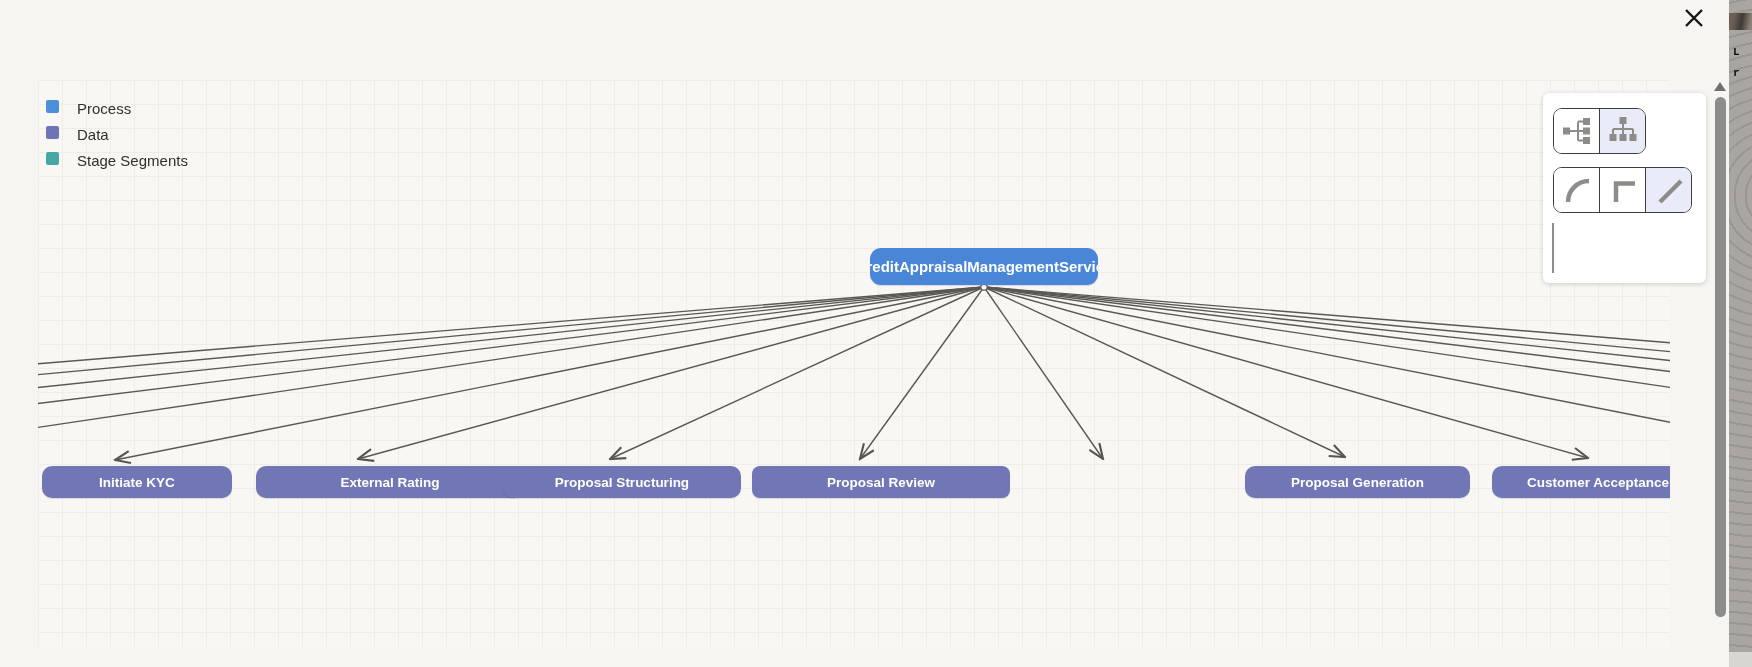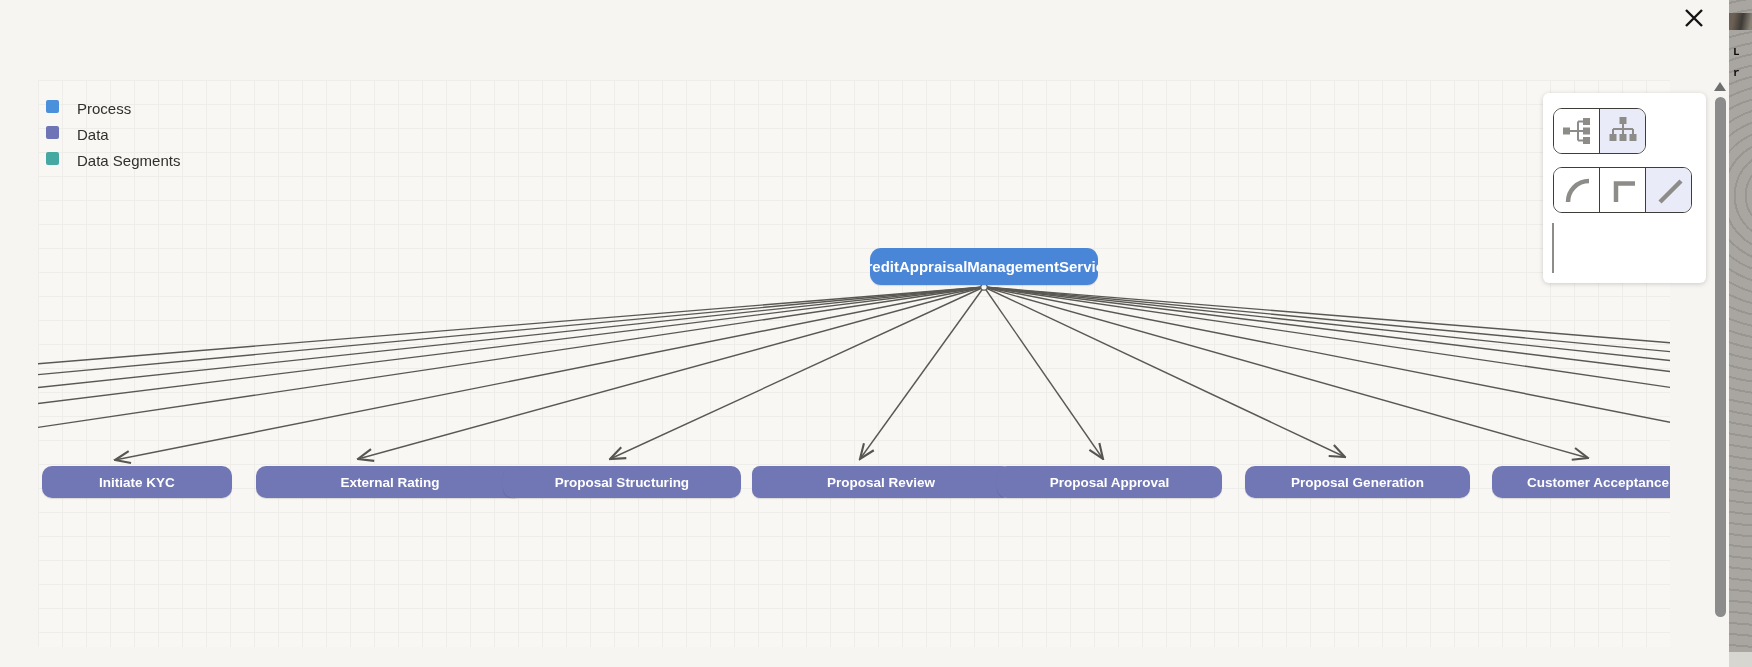--- a/index.html
+++ b/index.html
@@ -129,37 +129,36 @@
       <circle cx="946" cy="207" r="3.2" fill="#f8f7f4" stroke="#5a5852" stroke-width="1.2"></circle>
     </g>
   </svg>
 
   <div class="node root">CreditAppraisalManagementService</div>
 
   <div class="node stage" style="left:4px;   top:386px;width:190px;text-align:center;">Initiate KYC</div>
   <div class="node stage" style="left:218px; top:386px;width:268px;">External Rating</div>
   <div class="node stage" style="left:465px; top:386px;width:238px;">Proposal Structuring</div>
   <div class="node stage" style="left:714px; top:386px;width:258px;border-radius:8px;">Proposal Review</div>
-  <div class="node stage" style="left:959px; top:386px;width:225px;">Proposal Approval</div>
   <div class="node stage" style="left:1454px;top:386px;width:212px;">Customer Acceptance</div>
   <div class="node stage" style="left:1207px;top:386px;width:225px;">Proposal Generation</div>
 </div>
 
 <div class="legend">
   <div class="legend-row">
     <span class="swatch" style="background: rgb(74, 144, 218);"></span>
     <span class="legend-label">Process</span>
   </div>
   <div class="legend-row">
     <span class="swatch" style="background: rgb(111, 116, 182);"></span>
     <span class="legend-label">Data</span>
   </div>
   <div class="legend-row">
     <span class="swatch" style="background: rgb(70, 168, 163);"></span>
-    <span class="legend-label">Data Segments</span>
+    <span class="legend-label">Stage Segments</span>
   </div>
 </div>
 
 <div class="panel">
 
   <div class="btn-group grp-layout">
     <div class="tbtn">
       <svg width="30" height="30" viewBox="0 0 30 30">
         <path class="icon-stroke" stroke-width="2" d="M8,15 H16 M16,5.5 V24.5 M16,5.5 H21 M16,15 H21 M16,24.5 H21"></path>
         <rect class="icon-fill" x="1" y="11.5" width="7" height="7"></rect>

